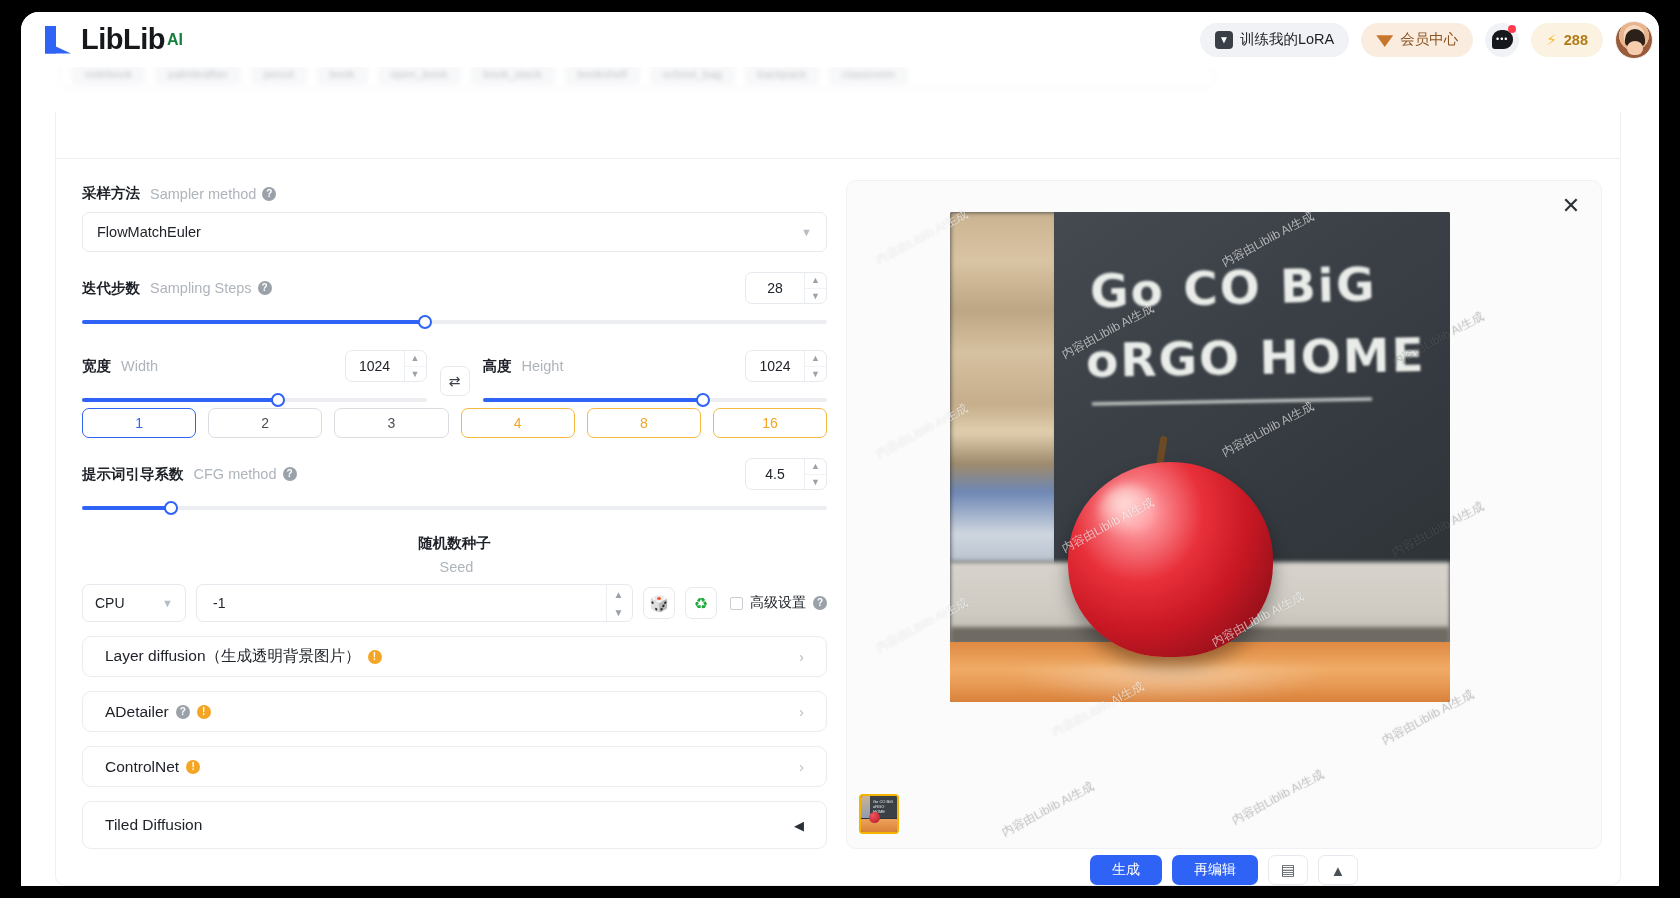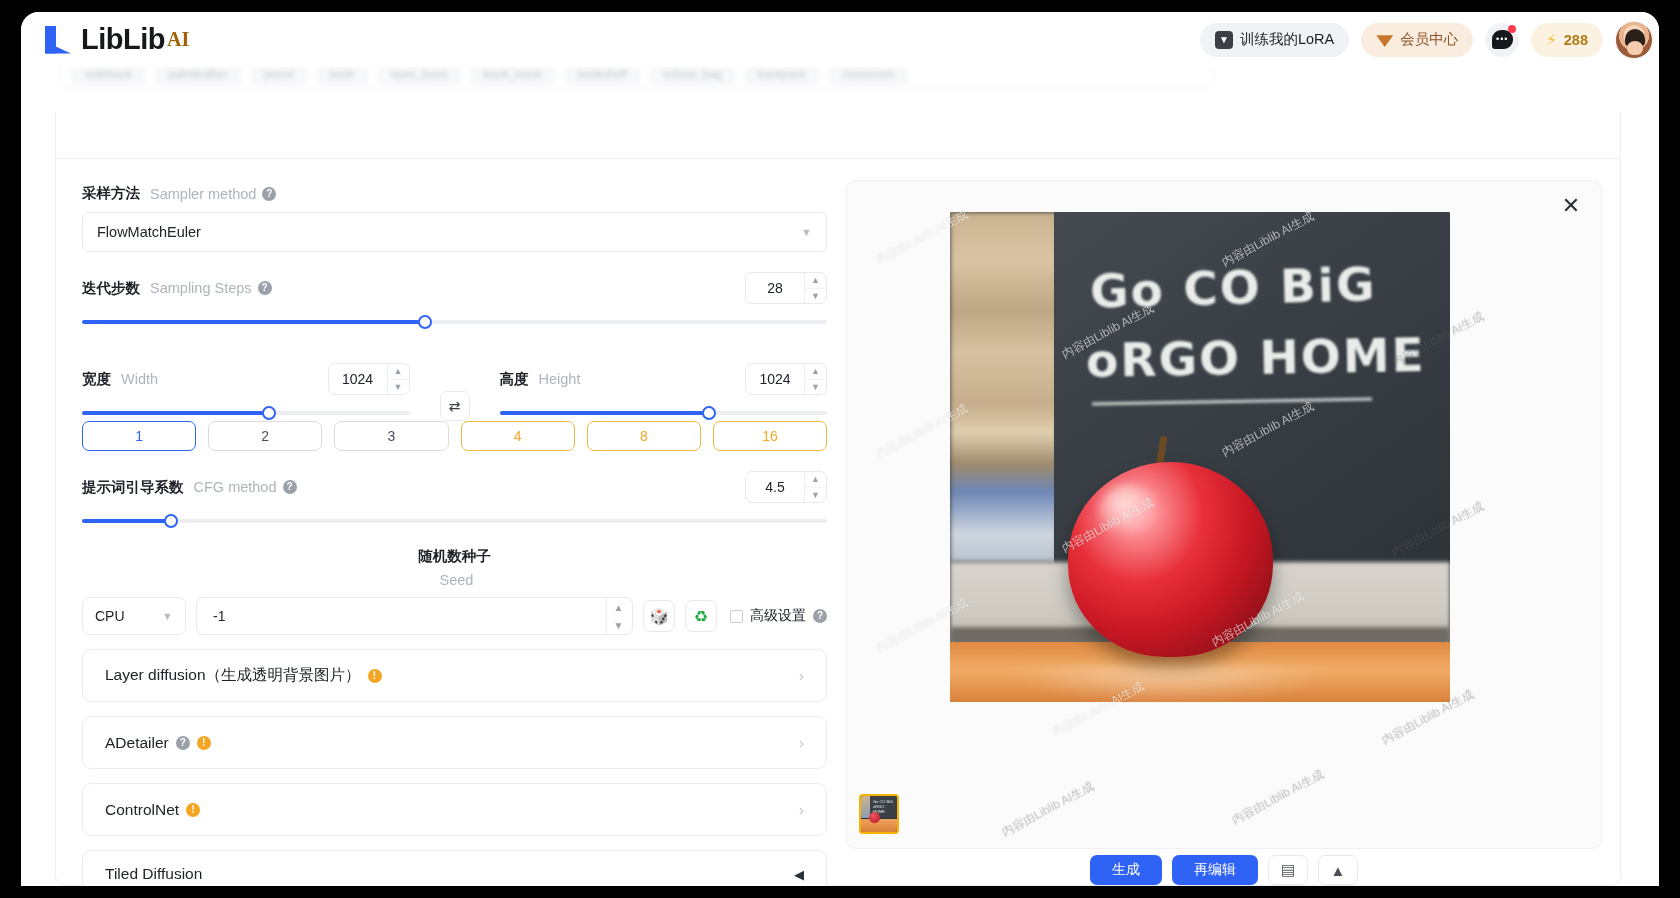--- a/index.html
+++ b/index.html
@@ -37,21 +37,21 @@
   }
   .logo-mark .l-h {
     position: absolute; left: 2px; top: 17px; width: 26px; height: 12px;
     background: #2f63f6;
     clip-path: polygon(0 0, 100% 100%, 0 100%);
   }
   .logo-text {
     font-size: 29px; font-weight: 700; color: #16181c;
     letter-spacing: -0.5px; line-height: 1;
   }
-  .logo-sup { font-size: 20px; font-weight: 700; color: #a16207; vertical-align: super; font-family: Liberation Serif, serif; }
+  .logo-sup { font-size: 16px; font-weight: 700; color: #15803d; vertical-align: super; }
 
   .header-right { margin-left: auto; display: flex; align-items: center; gap: 12px; }
   .pill {
     height: 34px; border-radius: 17px; display: flex; align-items: center;
     gap: 7px; padding: 0 15px; font-size: 14.5px; cursor: pointer;
     white-space: nowrap;
   }
   .pill-lora { background: #f1f2f5; color: #1c1f23; }
   .pill-vip { background: #fbece0; color: #8a5322; }
   .pill-pts { background: #fbf2e2; color: #b07c17; font-weight: 600; }
@@ -236,21 +236,21 @@
     width: 32px; height: 32px; border: 1px solid #e6e9ed; border-radius: 7px;
     display: flex; align-items: center; justify-content: center; cursor: pointer;
     background: #fff; font-size: 16px;
   }
   .adv-wrap { display: flex; align-items: center; gap: 7px; margin-left: 3px; }
   .cbox {
     width: 13px; height: 13px; border: 1px solid #c9ced4; border-radius: 2px; cursor: pointer;
   }
 
   .accordion {
-    height: 53px; border: 1px solid #eaedf0; border-radius: 9px;
+    height: 41px; border: 1px solid #eaedf0; border-radius: 9px;
     display: flex; align-items: center; padding: 0 22px;
     font-size: 15.5px; color: #20242a; margin-top: 14px; cursor: pointer;
     background: #fff;
   }
   .accordion .arrow { margin-left: auto; color: #b7bdc4; font-size: 15px; }
   .accordion .arrow-left { margin-left: auto; color: #2a3038; font-size: 13px; }
   .acc-title { display: flex; align-items: center; gap: 7px; }
 
   
   .right-col {
@@ -443,21 +443,21 @@
                 <span>▼</span>
               </div>
           </div>
         </div>
         <div class="slider">
           <div class="track"></div>
           <div class="fill" id="steps-fill" style="width: 46%;"></div>
           <div class="knob" id="steps-knob" style="left: 46%;"></div>
         </div>
 
-        <div style="display:flex;align-items:flex-end;gap:30px;margin-top:33px;">
+        <div style="display:flex;align-items:flex-start;gap:13px;margin-top:20px;">
           <div style="flex:1;">
             <div class="row-between">
               <div class="field-label" style="margin:0;">
                 <span class="label-cn">宽度</span>
                 <span class="label-en">Width</span>
               </div>
               <div class="numbox">
                 <input class="nval" readonly="" value="1024" style="">
                 <div class="spin">
                     <span>▲</span>

